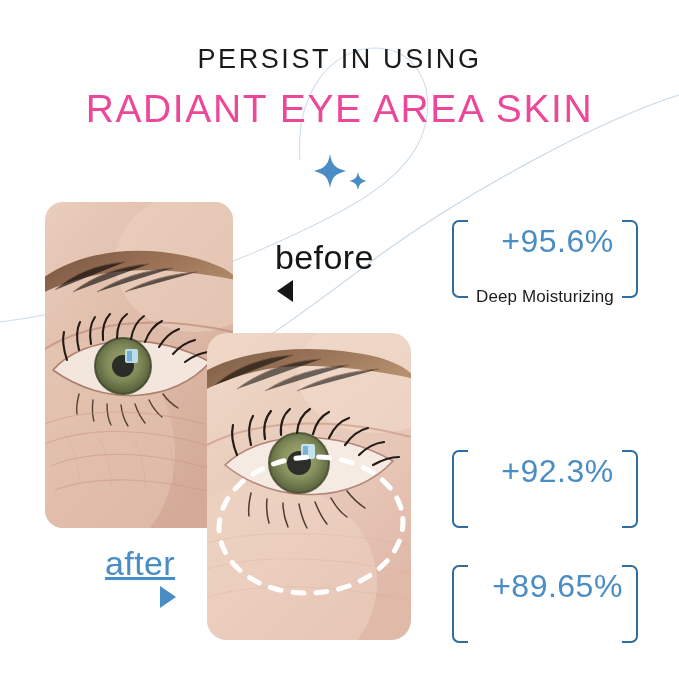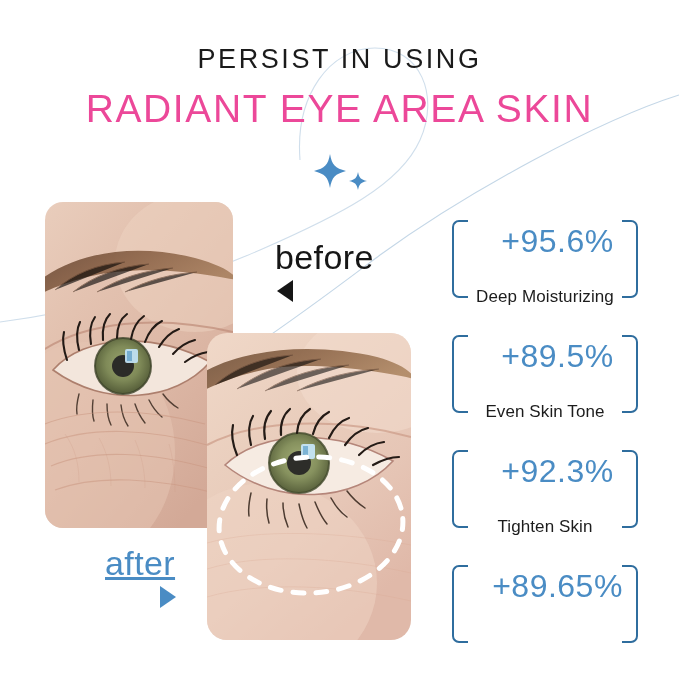--- a/index.html
+++ b/index.html
@@ -365,32 +365,25 @@
   <div class="lbl lbl-after">after</div>
   <div class="tri tri-right"></div>
 
   <div class="stat" style="top:220px;">
     <div class="stat-bracket left"></div>
     <div class="stat-bracket right"></div>
     <div class="stat-value">+95.6%</div>
     <div class="stat-label">Deep Moisturizing</div>
   </div>
 
-  <div class="stat" style="top:335px;">
-    <div class="stat-bracket left"></div>
-    <div class="stat-bracket right"></div>
-    <div class="stat-value">+89.5%</div>
-    <div class="stat-label">Even Skin Tone</div>
-  </div>
 
   <div class="stat" style="top:450px;">
     <div class="stat-bracket left"></div>
     <div class="stat-bracket right"></div>
     <div class="stat-value">+92.3%</div>
-    <div class="stat-label">Tighten Skin</div>
   </div>
 
   <div class="stat" style="top:565px;">
     <div class="stat-bracket left"></div>
     <div class="stat-bracket right"></div>
     <div class="stat-value">+89.65%</div>
   </div>
 
 </div>
 

